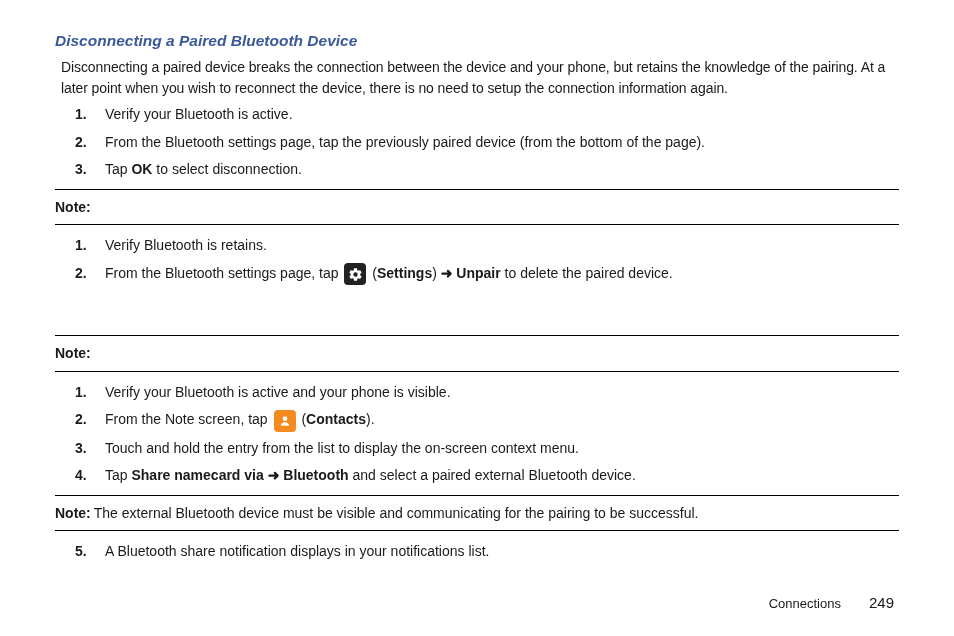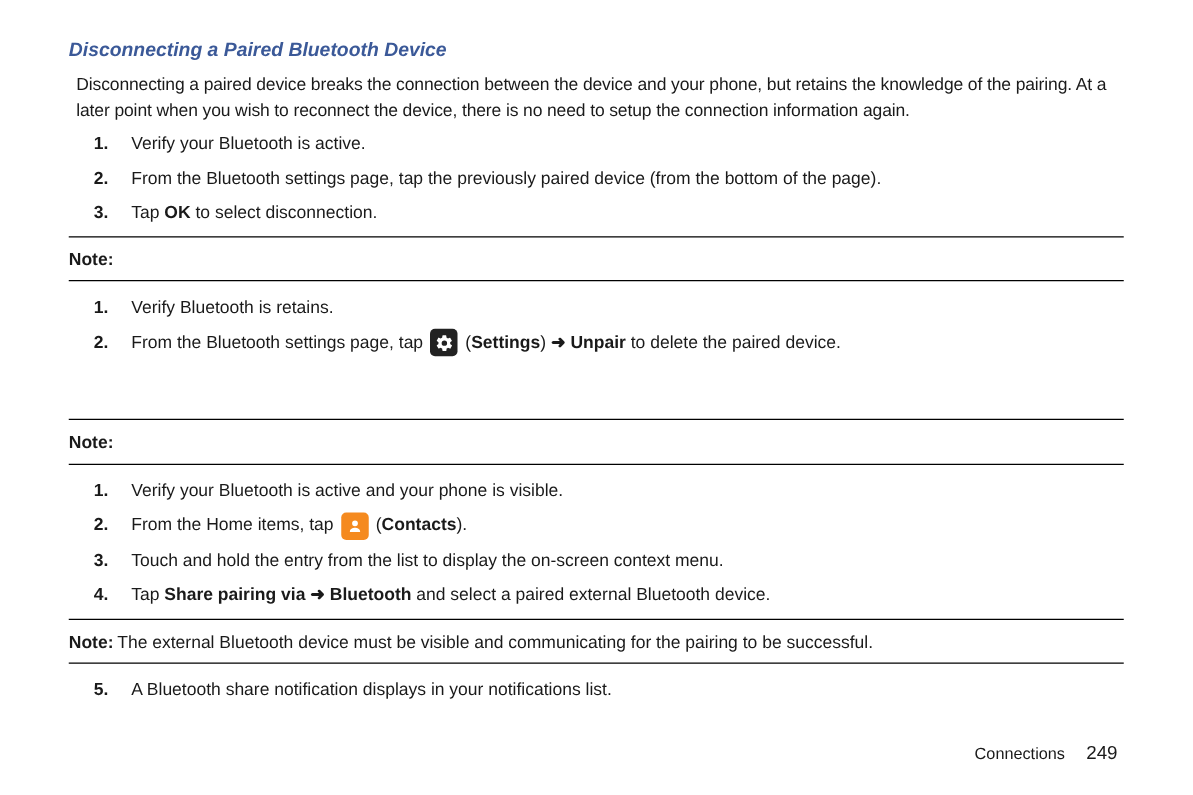--- a/index.html
+++ b/index.html
@@ -88,21 +88,21 @@
       background: #f58a1f;
     }
     .contacts-ic svg { width: 14px; height: 14px; }
     .footer {
       position: absolute;
       bottom: 22px;
       right: 60px;
       font-size: 13px;
       display: flex;
       align-items: baseline;
-      gap: 17px;
+      gap: 28px;
     }
     .footer .page-num { font-size: 15px; text-align: right; }
   </style>
 </head>
 <body>
 
 <div class="columns">
 
   <div class="col">
 
@@ -151,35 +151,35 @@
       <span class="note-label">Note:</span>
     </div>
     <ol class="steps">
       <li>
         <span class="step-num">1.</span>
         <span class="step-text">Verify your Bluetooth is active and your phone is visible.</span>
       </li>
       <li>
         <span class="step-num">2.</span>
         <span class="step-text">
-          <span>From the Home items, tap </span><span class="icon contacts-ic">
+          <span>From the Note screen, tap </span><span class="icon contacts-ic">
               <svg viewBox="0 0 24 24">
                 <path fill="#fff" d="M12 12a4 4 0 1 0-4-4 4 4 0 0 0 4 4Zm0 2c-3.3 0-7 1.7-7 5v1h14v-1c0-3.3-3.7-5-7-5Z"></path>
               </svg>
             </span><span> (</span><span class="b">Contacts</span><span>).</span>
         </span>
       </li>
       <li>
         <span class="step-num">3.</span>
         <span class="step-text">Touch and hold the entry from the list to display the on-screen context menu.</span>
       </li>
       <li>
         <span class="step-num">4.</span>
         <span class="step-text">
-          <span>Tap </span><span class="b">Share pairing via</span><span class="b arrow"> ➜ </span><span class="b">Bluetooth</span><span> and select a paired external Bluetooth device.</span>
+          <span>Tap </span><span class="b">Share namecard via</span><span class="b arrow"> ➜ </span><span class="b">Bluetooth</span><span> and select a paired external Bluetooth device.</span>
         </span>
       </li>
     </ol>
     <div class="note">
       <span class="note-label">Note:</span>
       <span class="note-text">The external Bluetooth device must be visible and communicating for the pairing to be successful.</span>
     </div>
     <ol class="steps">
       <li>
         <span class="step-num">5.</span>

